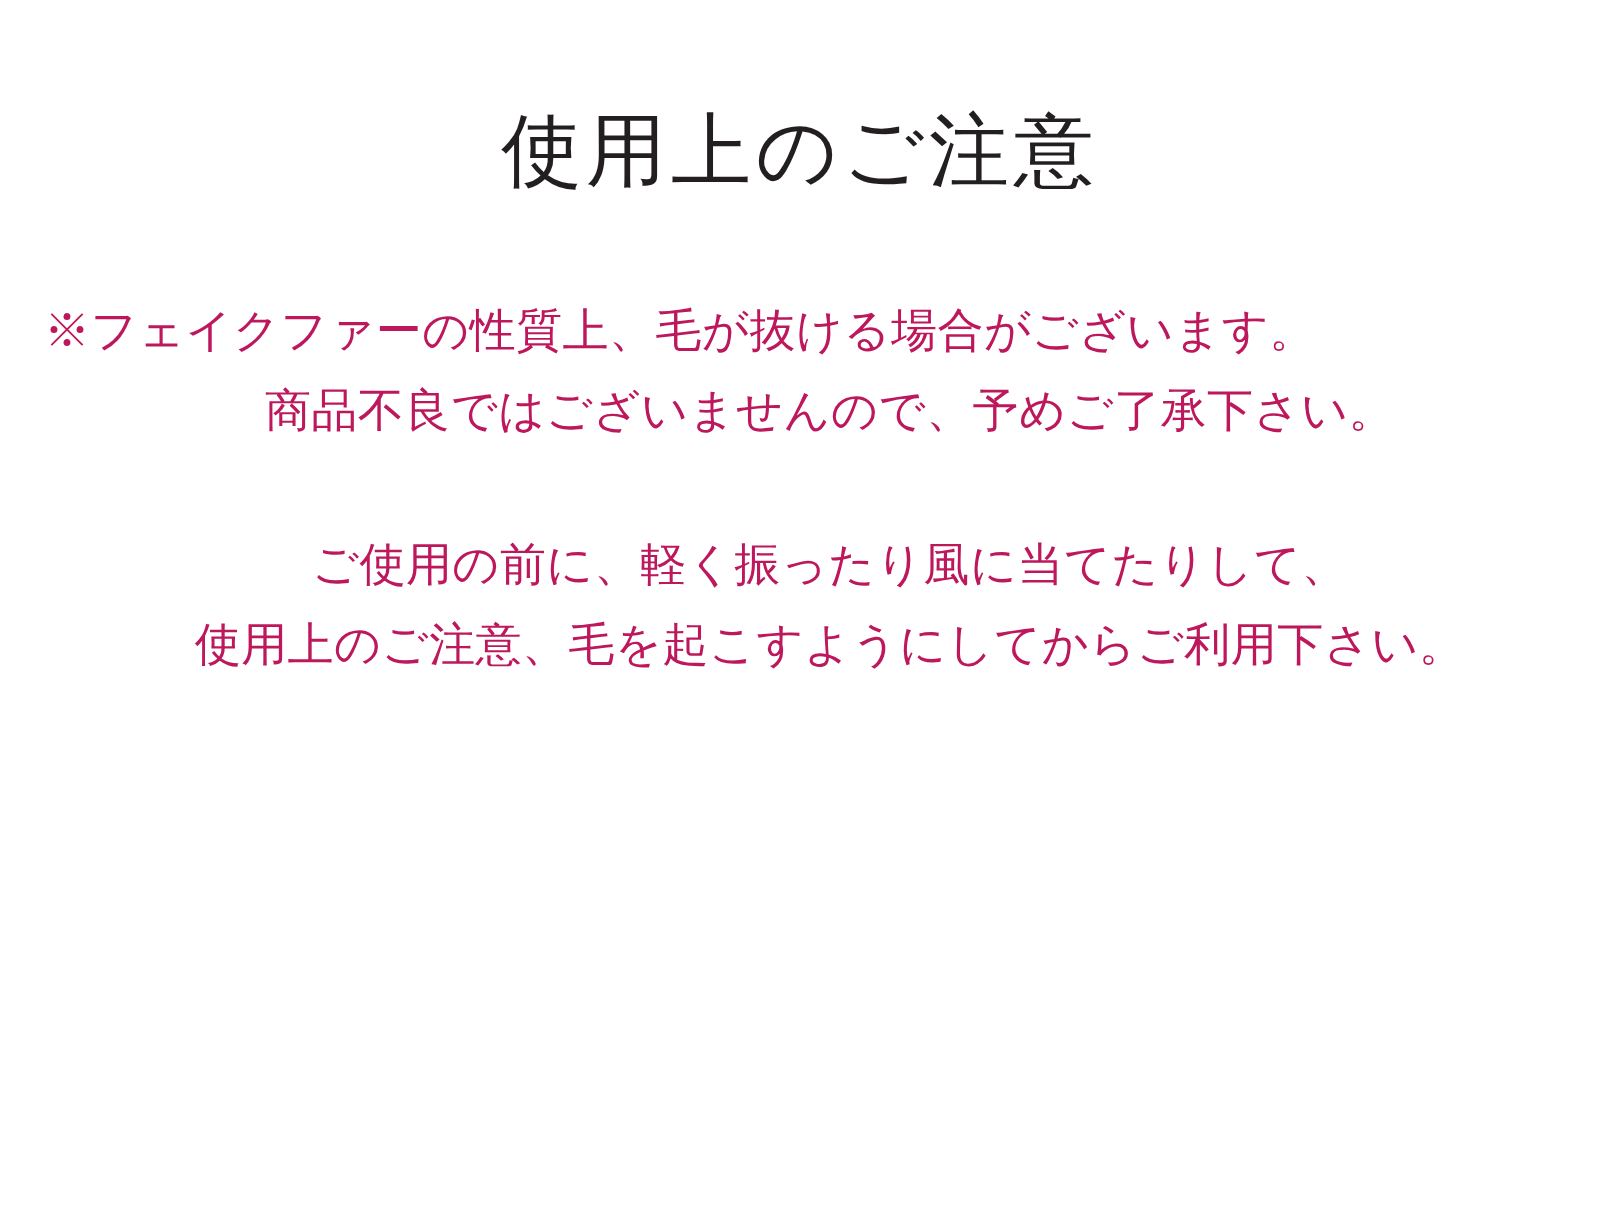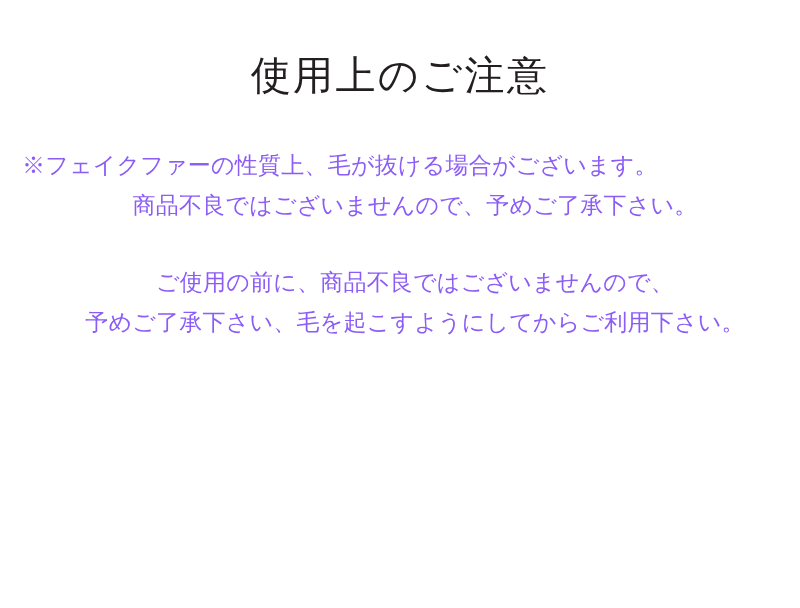--- a/index.html
+++ b/index.html
@@ -34,21 +34,21 @@
   .body-block {
     margin-top: 46px;
     padding-left: 22px;
     padding-right: 18px;
   }
   .para {
     margin: 0;
     font-size: 23px;
     line-height: 1.72;
     letter-spacing: 0.01em;
-    color: #8b5cf6;
+    color: #be185d;
     white-space: nowrap;
   }
   .para + .para {
     margin-top: 0;
   }
   .para-gap {
     height: 38px;
   }
   .indent {
     padding-left: 26px;
@@ -65,18 +65,18 @@
   <div class="body-block">
 
     <div class="section">
       <p class="para">※フェイクファーの性質上、毛が抜ける場合がございます。</p>
       <p class="para indent">商品不良ではございませんので、予めご了承下さい。</p>
     </div>
 
     <div class="para-gap"></div>
 
     <div class="section">
-      <p class="para indent">ご使用の前に、商品不良ではございませんので、</p>
-      <p class="para indent">予めご了承下さい、毛を起こすようにしてからご利用下さい。</p>
+      <p class="para indent">ご使用の前に、軽く振ったり風に当てたりして、</p>
+      <p class="para indent">使用上のご注意、毛を起こすようにしてからご利用下さい。</p>
     </div>
 
   </div>
 </div>
 
 </body></html>

